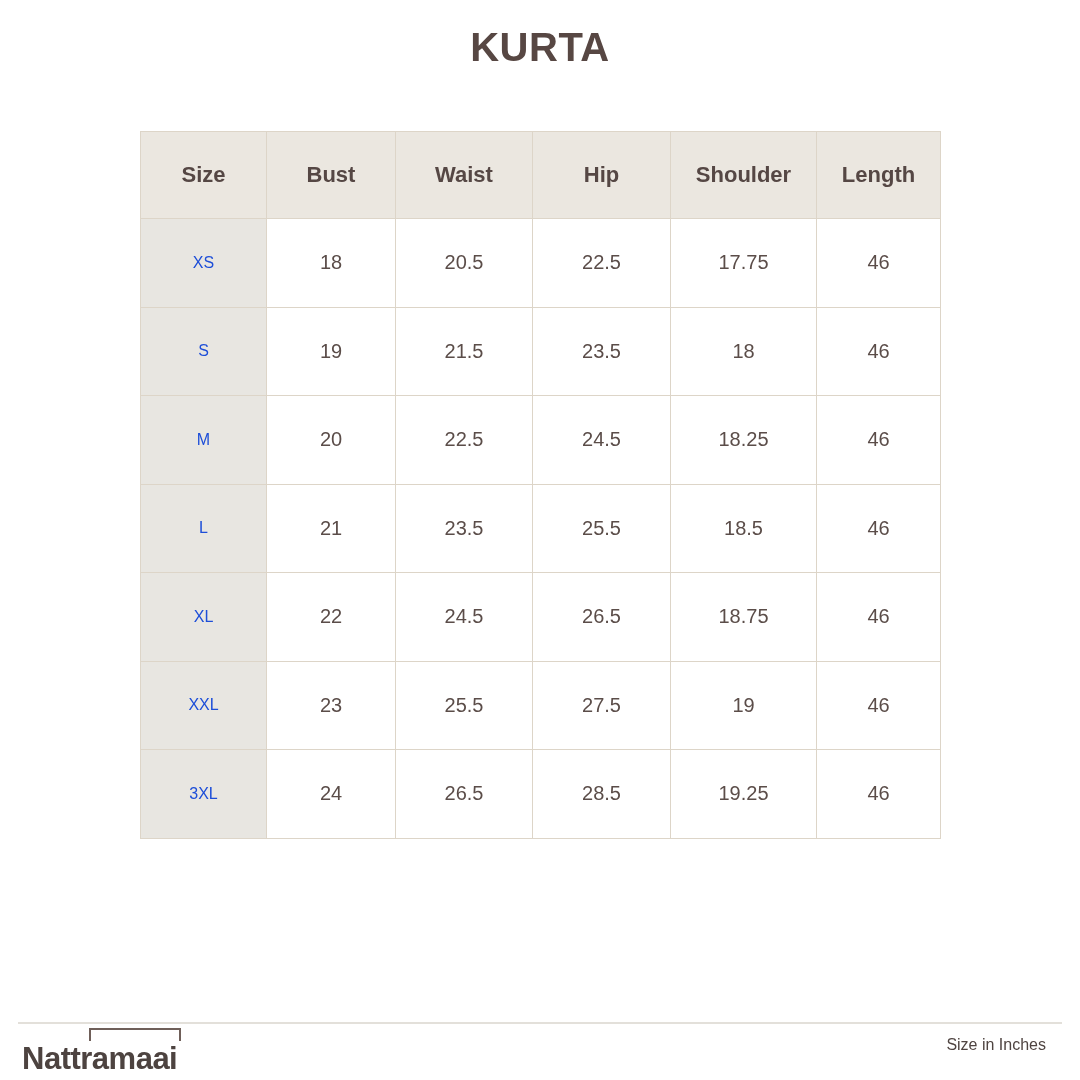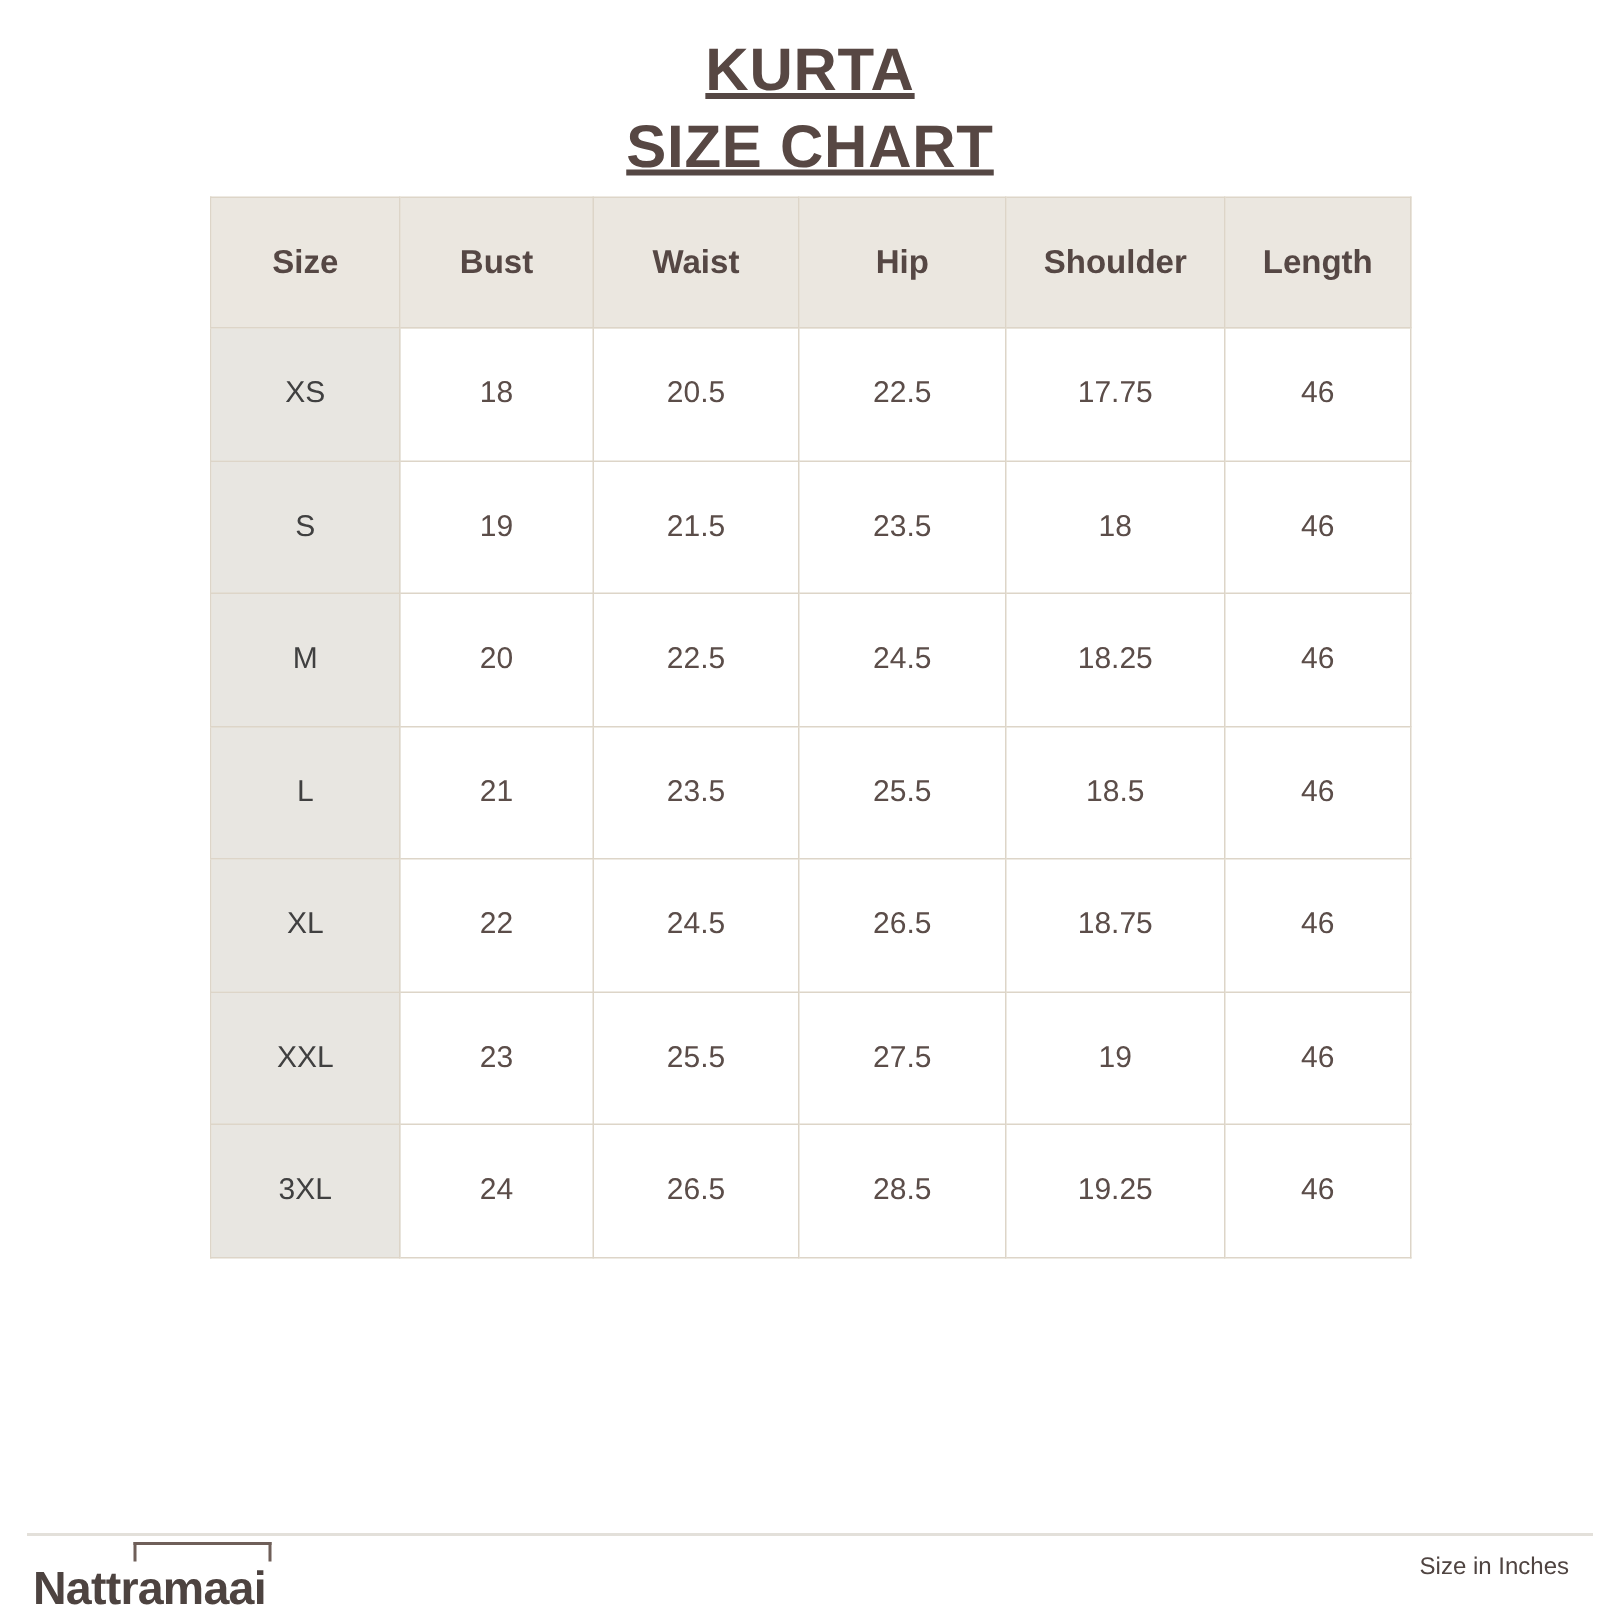--- a/index.html
+++ b/index.html
@@ -13,21 +13,20 @@
     font-family: "Liberation Sans", sans-serif;
     color: #554744;
     overflow: hidden;
     position: relative;
   }
   .page {
     width: 1080px;
     height: 1080px;
     position: relative;
     box-sizing: border-box;
-    text-decoration: underline;
   }
   .title-block {
     text-align: center;
     padding-top: 22px;
   }
   .title-line {
     font-size: 40px;
     font-weight: bold;
     letter-spacing: 0.5px;
     color: #574743;
@@ -57,22 +56,22 @@
   }
   table.size-table thead th {
     background: #ebe7e0;
     font-size: 22px;
     font-weight: bold;
     color: #554744;
     height: 86px;
   }
   table.size-table tbody td.size-cell {
     background: #e8e6e1;
-    font-size: 20px;
-    color: #404040;
+    font-size: 16px;
+    color: #1d4ed8;
   }
   table.size-table col.c-size { width: 126px; }
   table.size-table col.c-bust { width: 129px; }
   table.size-table col.c-waist { width: 137px; }
   table.size-table col.c-hip { width: 138px; }
   table.size-table col.c-shoulder { width: 146px; }
   table.size-table col.c-length { width: 124px; }
 
   .footer {
     position: absolute;
@@ -123,21 +122,20 @@
     color: #4f4441;
   }
 </style>
 </head>
 <body>
 
 <div class="page">
 
   <div class="title-block">
     <div class="title-line">KURTA</div>
-    <div class="title-line">SIZE CHART</div>
   </div>
 
   <div class="table-wrap">
     <table class="size-table">
       <colgroup>
         <col class="c-size">
         <col class="c-bust">
         <col class="c-waist">
         <col class="c-hip">
         <col class="c-shoulder">

